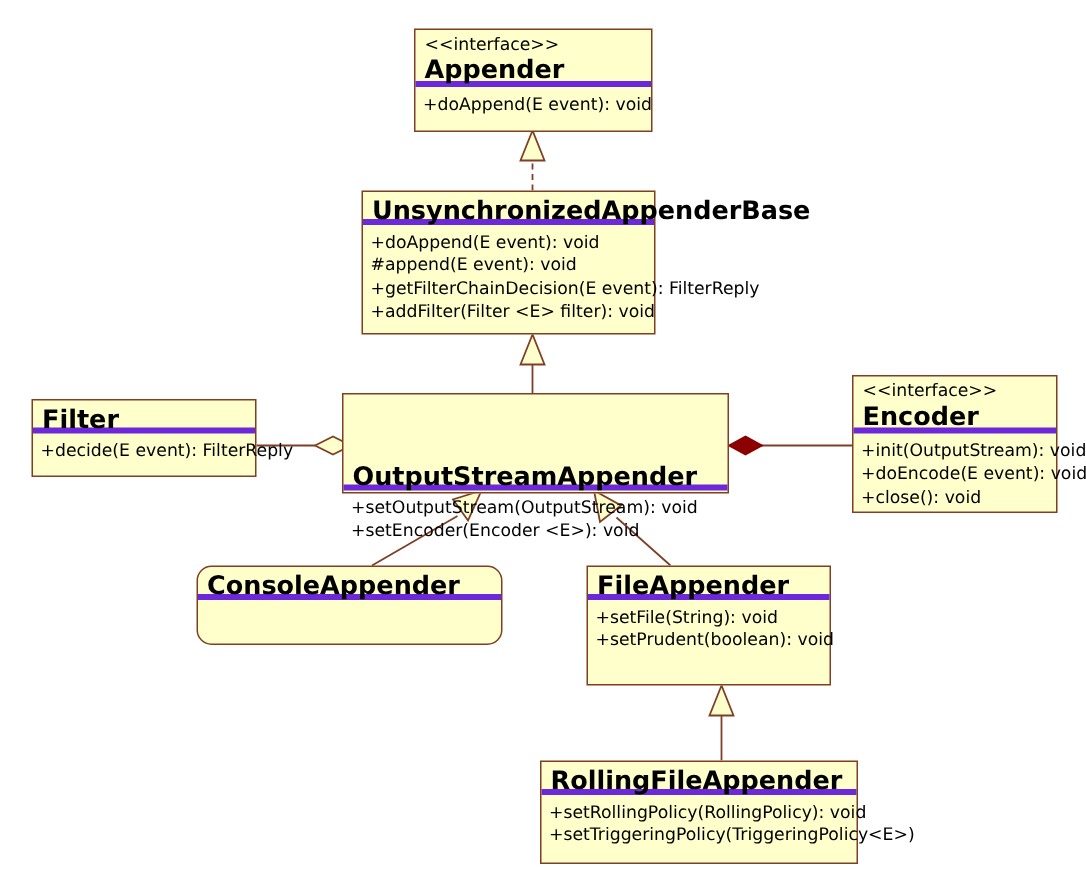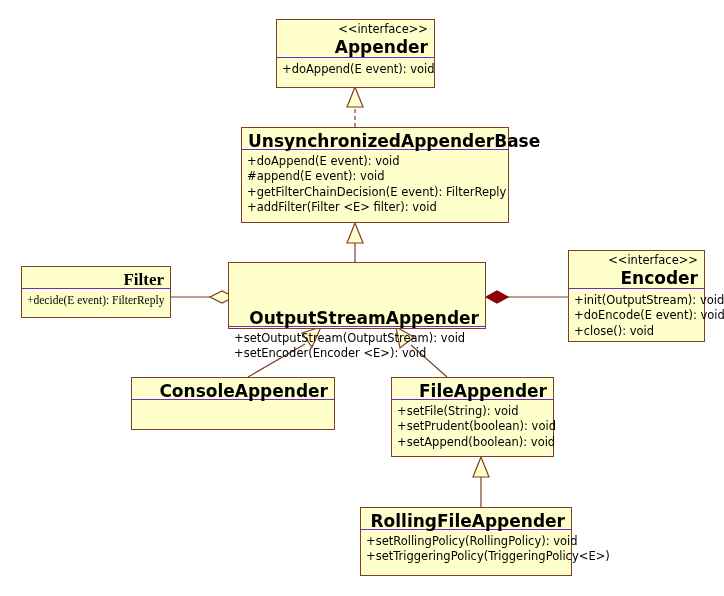--- a/index.html
+++ b/index.html
@@ -28,22 +28,22 @@
   }
   .uml-class {
     position: absolute;
     box-sizing: border-box;
     background: #ffffcc;
     border: 1px solid #7f3f26;
     z-index: 5;
   }
   .uml-header {
     box-sizing: border-box;
-    border-bottom: 1px solid #6d28d9;
-    text-align: right;
+    border-bottom: 4px solid #6d28d9;
+    text-align: left;
     padding: 3px 6px 4px 6px;
     line-height: 1.18;
   }
   .stereotype {
     display: block;
     font-size: 11.5px;
     color: #000000;
     font-weight: normal;
     letter-spacing: 0px;
   }
@@ -111,21 +111,21 @@
   <div class="uml-class" style="left:276px; top:19px; width:159px; height:69px;">
     <div class="uml-header" style="height:38px;">
       <span class="stereotype">&lt;&lt;interface&gt;&gt;</span>
       <span class="class-name">Appender</span>
     </div>
     <div class="uml-body">
       <span class="member">+doAppend(E event): void</span>
     </div>
   </div>
 
-  <div class="uml-class" style="left:241px; top:127px; width:268px; height:96px;">
+  <div class="uml-class" style="left:241px; top:127px; width:196px; height:96px;">
     <div class="uml-header" style="height:22px;">
       <span class="class-name">UnsynchronizedAppenderBase</span>
     </div>
     <div class="uml-body">
       <span class="member">+doAppend(E event): void</span>
       <span class="member">#append(E event): void</span>
       <span class="member">+getFilterChainDecision(E event): FilterReply</span>
       <span class="member">+addFilter(Filter &lt;E&gt; filter): void</span>
     </div>
   </div>
@@ -133,55 +133,54 @@
   <div class="uml-class" style="left:228px; top:262px; width:258px; height:67px;">
     <div class="uml-header" style="height:22px;margin-top:42px;">
       <span class="class-name">OutputStreamAppender</span>
     </div>
     <div class="uml-body">
       <span class="member">+setOutputStream(OutputStream): void</span>
       <span class="member">+setEncoder(Encoder &lt;E&gt;): void</span>
     </div>
   </div>
 
-  <div class="uml-class" style="left:21px; top:266px; width:150px; height:52px;font-family:Liberation Serif, serif;">
+  <div class="uml-class" style="left:21px; top:266px; width:150px; height:52px;">
     <div class="uml-header" style="height:22px;">
       <span class="class-name">Filter</span>
     </div>
     <div class="uml-body">
       <span class="member">+decide(E event): FilterReply</span>
     </div>
   </div>
 
   <div class="uml-class" style="left:568px; top:250px; width:137px; height:92px;">
     <div class="uml-header" style="height:38px;">
       <span class="stereotype">&lt;&lt;interface&gt;&gt;</span>
       <span class="class-name">Encoder</span>
     </div>
     <div class="uml-body">
       <span class="member">+init(OutputStream): void</span>
       <span class="member">+doEncode(E event): void</span>
       <span class="member">+close(): void</span>
     </div>
   </div>
 
-  <div class="uml-class" style="left:131px; top:377px; width:204px; height:53px;">
+  <div class="uml-class" style="left:131px; top:377px; width:204px; height:53px;border-radius:10px;">
     <div class="uml-header" style="height:22px;">
       <span class="class-name">ConsoleAppender</span>
     </div>
   </div>
 
   <div class="uml-class" style="left:391px; top:377px; width:163px; height:80px;">
     <div class="uml-header" style="height:22px;">
       <span class="class-name">FileAppender</span>
     </div>
     <div class="uml-body">
       <span class="member">+setFile(String): void</span>
       <span class="member">+setPrudent(boolean): void</span>
-      <span class="member">+setAppend(boolean): void</span>
     </div>
   </div>
 
   <div class="uml-class" style="left:360px; top:507px; width:212px; height:69px;">
     <div class="uml-header" style="height:22px;">
       <span class="class-name">RollingFileAppender</span>
     </div>
     <div class="uml-body">
       <span class="member">+setRollingPolicy(RollingPolicy): void</span>
       <span class="member">+setTriggeringPolicy(TriggeringPolicy&lt;E&gt;)</span>

